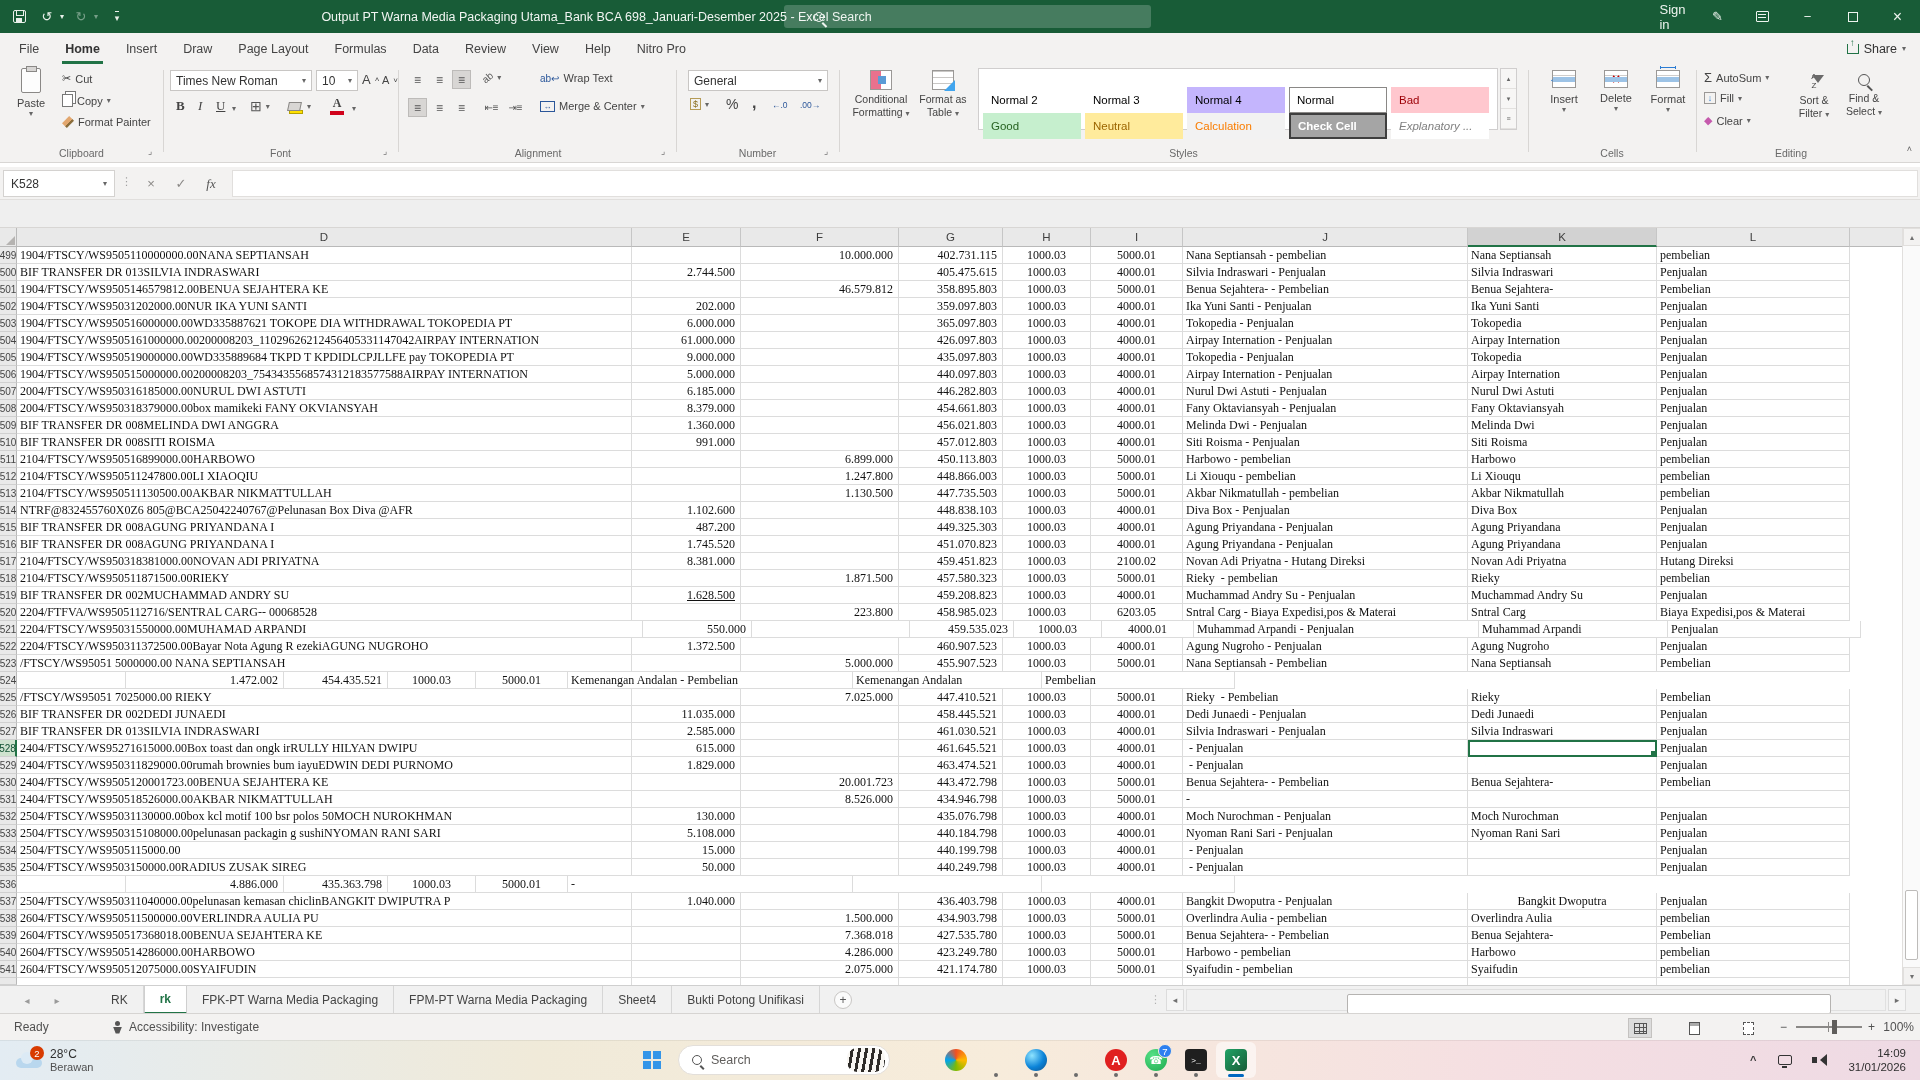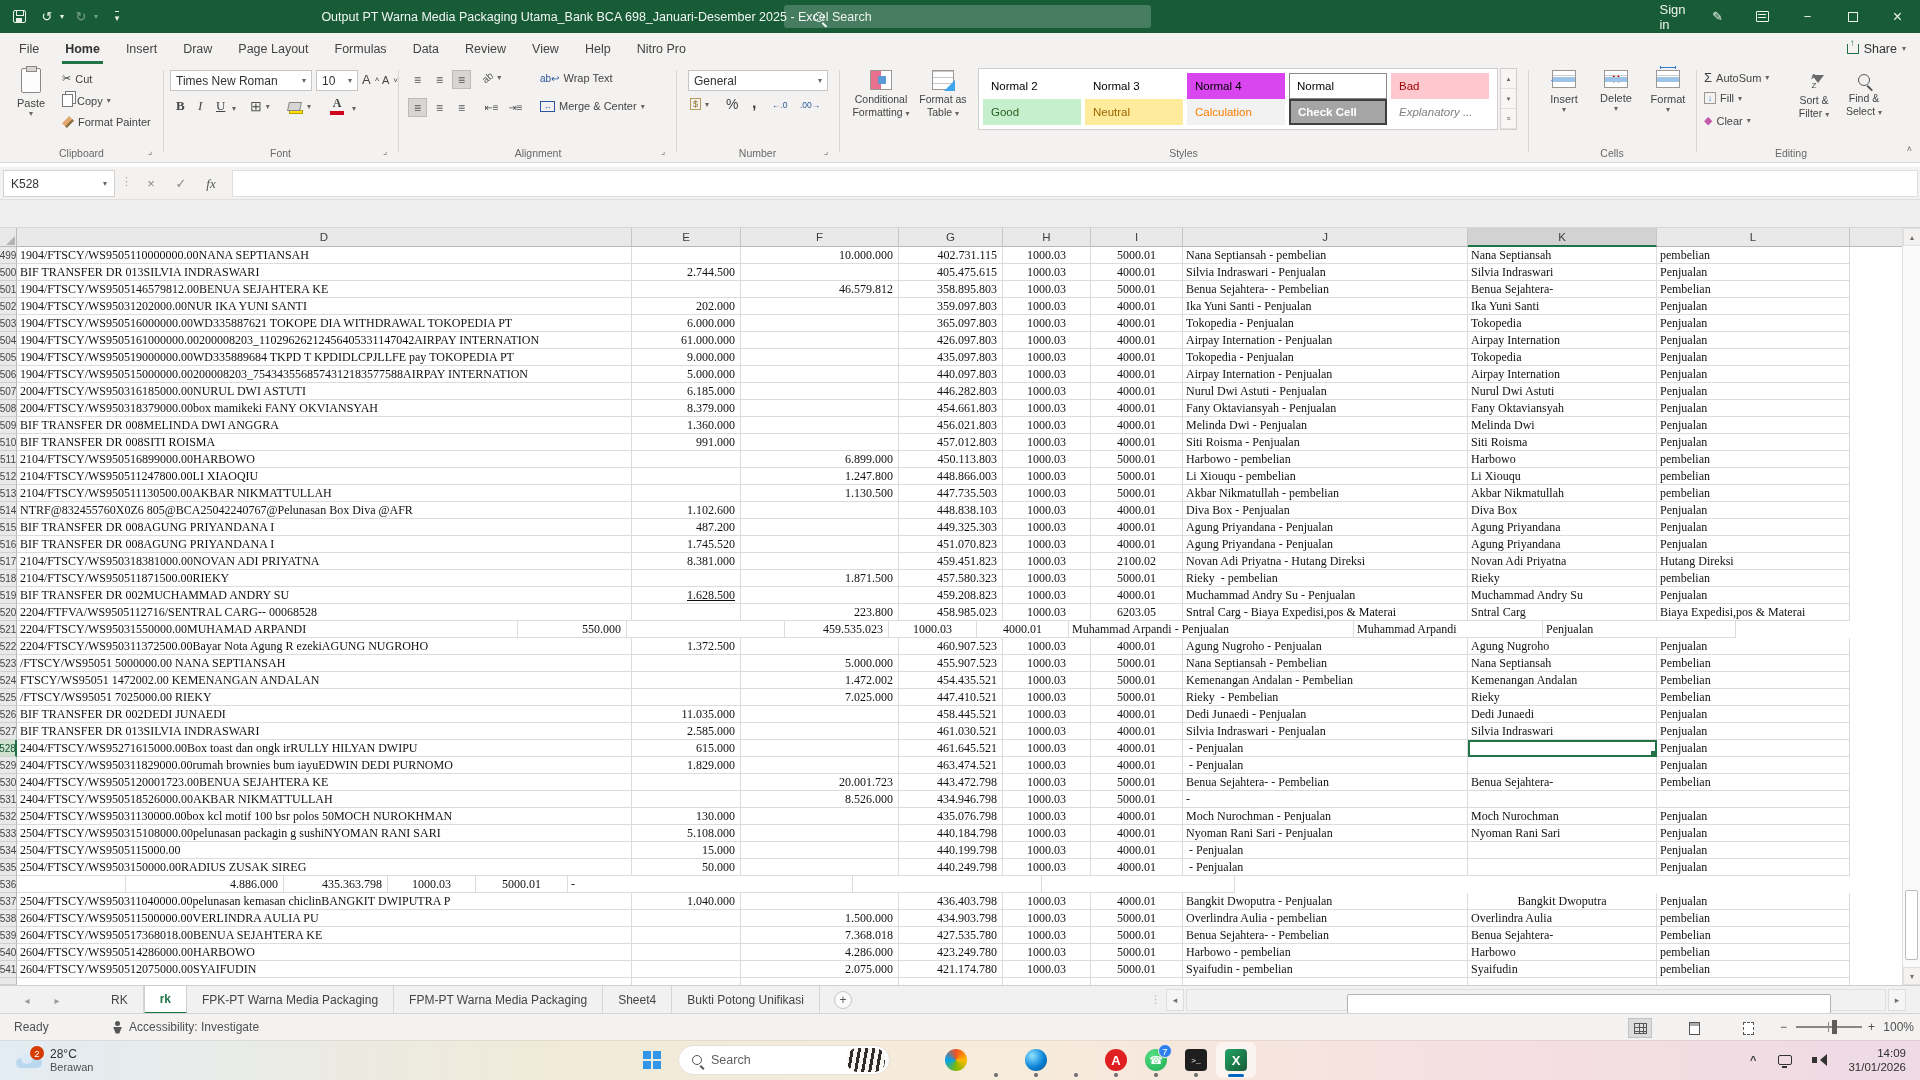--- a/index.html
+++ b/index.html
@@ -58,21 +58,21 @@
   .pressed { background:#d8d6d4; border:1px solid #bdbbb9; }
   .i-orient { font-size:10px; transform:rotate(-40deg); display:inline-block; color:#555; }
   .i-wrap { font-size:10px; color:#2b579a; }
   .i-merge { width:15px; height:11px; border:1px solid #2b579a; display:flex; align-items:center; justify-content:center; font-size:8px; color:#2b579a; }
   .i-condfmt { width:22px; height:20px; border:1px solid #9a9896; background:
       linear-gradient(90deg,#e8718d 50%, #fff 50%); position:relative; }
   .i-condfmt::after { content:""; position:absolute; left:7px; top:5px; width:8px; height:8px; background:#5b9bd5; }
   .i-fmttable { width:22px; height:20px; border:1px solid #9a9896; background:
       repeating-linear-gradient(0deg,#fff 0 5px,#c9c7c5 5px 6px), #fff; position:relative; }
   .i-fmttable::after { content:""; position:absolute; right:-2px; bottom:-2px; width:11px; height:11px; background:#41a5ee; clip-path:polygon(0 100%, 100% 0, 100% 100%); }
-  .stylegallery { position:absolute; left:978px; top:4px; width:520px; height:62px; background:#fff; border:1px solid #d0cece; display:flex; flex-direction:column; justify-content:space-around; padding:4px 4px; }
+  .stylegallery { position:absolute; left:978px; top:4px; width:520px; height:62px; background:#fff; border:1px solid #d0cece; display:flex; flex-direction:column; justify-content:space-around; padding:18px 4px; }
   .chiprow { display:flex; gap:4px; }
   .chip { width:98px; height:26px; line-height:24px; padding-left:7px; font-size:11.5px; white-space:nowrap; overflow:hidden; border:1px solid transparent; }
   .chip.selected { border:1px solid #8a8886; outline:1px solid #fff; outline-offset:-2px; }
   .chip.boldwhite { font-weight:bold; border:2px solid #3f3f3f; line-height:22px; }
   .chip.italic { font-style:italic; }
   .gscroll { position:absolute; left:1500px; top:4px; width:17px; height:62px; border:1px solid #d0cece; background:#f7f6f5; display:flex; flex-direction:column; }
   .gscroll span { flex:1; display:flex; align-items:center; justify-content:center; font-size:7px; color:#666; border-bottom:1px solid #e3e1df; }
   .i-cells { width:24px; height:18px; border:1px solid #9a9896; background:
       repeating-linear-gradient(0deg,#fff 0 5px,#cfcdcb 5px 6px); position:relative; }
   .i-cells::after { content:""; position:absolute; left:0; top:6px; width:100%; height:5px; background:#9dc3e6; }
@@ -414,21 +414,21 @@
     </div>
     <div class="bigbtn twoline" style="left:914px;top:6px;width:58px;">
       <span class="i-fmttable"></span>
       <span style="margin-top:3px">Format as</span>
       <span><span>Table</span> <span class="chev">▾</span></span>
     </div>
     <div class="stylegallery">
       <div class="chiprow" id="chiprow1">
           <div class="chip" style="background: rgb(255, 255, 255); color: rgb(0, 0, 0);">Normal 2</div>
           <div class="chip" style="background: rgb(255, 255, 255); color: rgb(0, 0, 0);">Normal 3</div>
-          <div class="chip" style="background: #d946ef; color: rgb(0, 0, 0);">Normal 4</div>
+          <div class="chip" style="background: #c4b5fd; color: rgb(0, 0, 0);">Normal 4</div>
           <div class="chip selected" style="background: rgb(255, 255, 255); color: rgb(0, 0, 0);">Normal</div>
           <div class="chip" style="background: rgb(255, 199, 206); color: rgb(156, 0, 6);">Bad</div>
         </div>
       <div class="chiprow" id="chiprow2">
           <div class="chip" style="background: rgb(198, 239, 206); color: rgb(39, 98, 33);">Good</div>
           <div class="chip" style="background: rgb(255, 235, 156); color: rgb(156, 101, 0);">Neutral</div>
           <div class="chip" style="background: rgb(242, 242, 242); color: rgb(250, 125, 0);">Calculation</div>
           <div class="chip boldwhite" style="background: rgb(165, 165, 165); color: rgb(255, 255, 255);">Check Cell</div>
           <div class="chip italic" style="background: rgb(255, 255, 255); color: rgb(128, 128, 128);">Explanatory ...</div>
         </div>
@@ -781,21 +781,21 @@
           <div class="cell num" style="width: 158px;">223.800</div>
           <div class="cell num" style="width: 104px;">458.985.023</div>
           <div class="cell ctr" style="width: 88px;">1000.03</div>
           <div class="cell ctr" style="width: 92px;">6203.05</div>
           <div class="cell" style="width: 285px;">Sntral Carg - Biaya Expedisi,pos &amp; Materai</div>
           <div class="cell" style="width: 189px;">Sntral Carg</div>
           <div class="cell" style="width: 193px;">Biaya Expedisi,pos &amp; Materai</div>
         </div>
         <div class="grow">
           <div class="rh">521</div>
-          <div class="cell" style="width: 501px;">2204/FTSCY/WS95031550000.00MUHAMAD ARPANDI</div>
+          <div class="cell" style="width: 626px;">2204/FTSCY/WS95031550000.00MUHAMAD ARPANDI</div>
           <div class="cell num" style="width: 109px;">550.000</div>
           <div class="cell num" style="width: 158px;"></div>
           <div class="cell num" style="width: 104px;">459.535.023</div>
           <div class="cell ctr" style="width: 88px;">1000.03</div>
           <div class="cell ctr" style="width: 92px;">4000.01</div>
           <div class="cell" style="width: 285px;">Muhammad Arpandi - Penjualan</div>
           <div class="cell" style="width: 189px;">Muhammad Arpandi</div>
           <div class="cell" style="width: 193px;">Penjualan</div>
         </div>
         <div class="grow">
@@ -817,21 +817,20 @@
           <div class="cell num" style="width: 158px;">5.000.000</div>
           <div class="cell num" style="width: 104px;">455.907.523</div>
           <div class="cell ctr" style="width: 88px;">1000.03</div>
           <div class="cell ctr" style="width: 92px;">5000.01</div>
           <div class="cell" style="width: 285px;">Nana Septiansah - Pembelian</div>
           <div class="cell" style="width: 189px;">Nana Septiansah</div>
           <div class="cell" style="width: 193px;">Pembelian</div>
         </div>
         <div class="grow">
           <div class="rh">524</div>
-          <div class="cell" style="width: 615px;">FTSCY/WS95051 1472002.00 KEMENANGAN ANDALAN</div>
           <div class="cell num" style="width: 109px;"></div>
           <div class="cell num" style="width: 158px;">1.472.002</div>
           <div class="cell num" style="width: 104px;">454.435.521</div>
           <div class="cell ctr" style="width: 88px;">1000.03</div>
           <div class="cell ctr" style="width: 92px;">5000.01</div>
           <div class="cell" style="width: 285px;">Kemenangan Andalan - Pembelian</div>
           <div class="cell" style="width: 189px;">Kemenangan Andalan</div>
           <div class="cell" style="width: 193px;">Pembelian</div>
         </div>
         <div class="grow">

